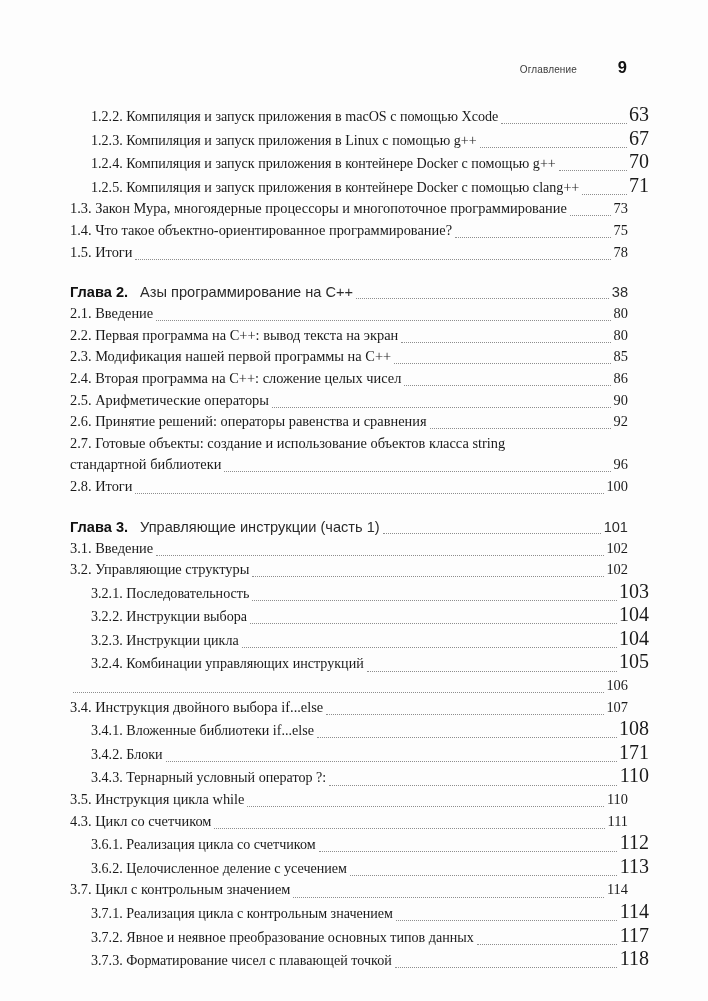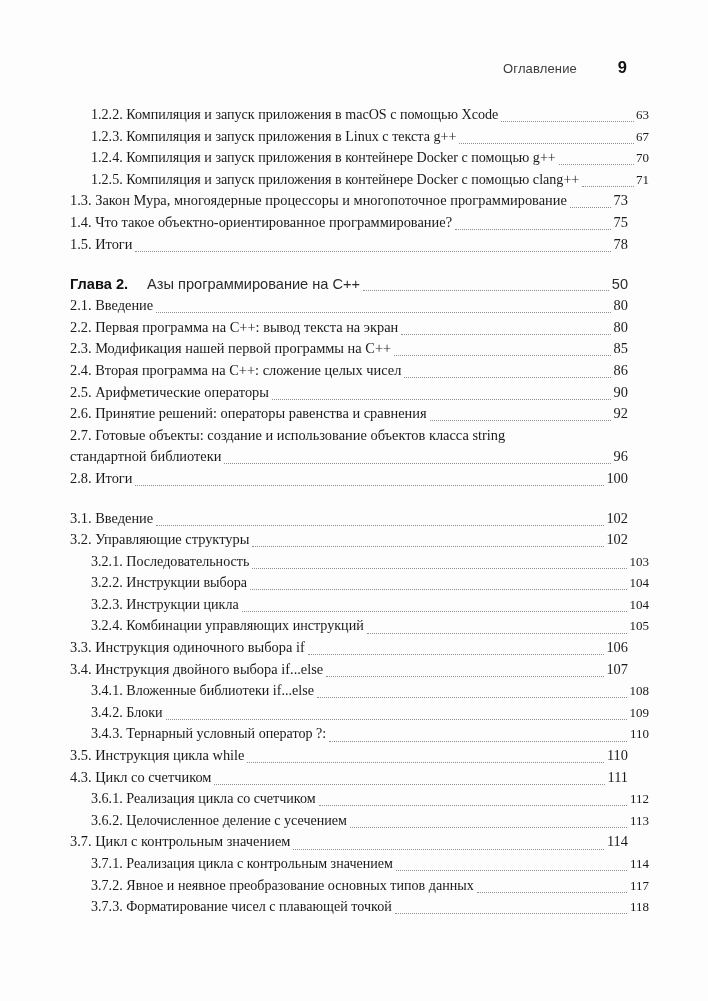--- a/index.html
+++ b/index.html
@@ -29,21 +29,21 @@
     top: 58px;
     left: 70px;
     right: 81px;
     height: 22px;
     display: flex;
     align-items: baseline;
     justify-content: flex-end;
     font-family: "Liberation Sans", "DejaVu Sans", sans-serif;
   }
   .running-head .rh-title {
-    font-size: 13px;
+    font-size: 10px;
     color: #3c3c3c;
     letter-spacing: 0.15px;
     margin-left: 18px;
   }
   .running-head .rh-folio {
     font-size: 16.5px;
     font-weight: bold;
     color: #111111;
     margin-left: 36px;
     min-width: 14px;
@@ -99,40 +99,40 @@
     font-size: 14.4px;
     padding-left: 0px;
   }
   .lvl1 .folio { font-size: 14.4px; }
 
   
   .lvl2 {
     font-size: 14.1px;
     padding-left: 21px;
   }
-  .lvl2 .folio { font-size: 13px; }
+  .lvl2 .folio { font-size: 20px; }
 
   
   .cont {
     padding-left: 0px;
   }
 
   
   .chapter {
     font-family: "Liberation Sans", "DejaVu Sans", sans-serif;
     font-size: 14.6px;
     color: #2b2b2b;
     line-height: 22px;
     min-height: 22px;
     padding-left: 0px;
   }
   .chapter .chap-label {
     font-weight: bold;
     color: #111111;
-    margin-right: 19px;
+    margin-right: 12px;
   }
   .chapter .folio {
     font-size: 14.6px;
     color: #2b2b2b;
   }
   .chapter .leader { margin-bottom: 4px; }
 
   
   .gap-chapter-before { height: 18px; }
 </style>
@@ -146,21 +146,21 @@
     <span class="rh-folio">9</span>
   </div>
 
   <div class="toc" id="toc-list">
       <div class="entry lvl2">
         <span class="etext">1.2.2. Компиляция и запуск приложения в macOS с помощью Xcode</span>
         <span class="leader"></span>
         <span class="folio">63</span>
       </div>
       <div class="entry lvl2">
-        <span class="etext">1.2.3. Компиляция и запуск приложения в Linux с текста g++</span>
+        <span class="etext">1.2.3. Компиляция и запуск приложения в Linux с помощью g++</span>
         <span class="leader"></span>
         <span class="folio">67</span>
       </div>
       <div class="entry lvl2">
         <span class="etext">1.2.4. Компиляция и запуск приложения в контейнере Docker с помощью g++</span>
         <span class="leader"></span>
         <span class="folio">70</span>
       </div>
       <div class="entry lvl2">
         <span class="etext">1.2.5. Компиляция и запуск приложения в контейнере Docker с помощью clang++</span>
@@ -180,21 +180,21 @@
       <div class="entry lvl1">
         <span class="etext">1.5. Итоги</span>
         <span class="leader"></span>
         <span class="folio">78</span>
       </div>
       <div class="gap-chapter-before"></div>
       <div class="entry chapter">
         <span class="chap-label">Глава 2.</span>
         <span class="etext">Азы программирование на C++</span>
         <span class="leader"></span>
-        <span class="folio">50</span>
+        <span class="folio">38</span>
       </div>
       <div class="entry lvl1">
         <span class="etext">2.1. Введение</span>
         <span class="leader"></span>
         <span class="folio">80</span>
       </div>
       <div class="entry lvl1">
         <span class="etext">2.2. Первая программа на C++: вывод текста на экран</span>
         <span class="leader"></span>
         <span class="folio">80</span>
@@ -226,20 +226,26 @@
         <span class="etext">стандартной библиотеки</span>
         <span class="leader"></span>
         <span class="folio">96</span>
       </div>
       <div class="entry lvl1">
         <span class="etext">2.8. Итоги</span>
         <span class="leader"></span>
         <span class="folio">100</span>
       </div>
       <div class="gap-chapter-before"></div>
+      <div class="entry chapter">
+        <span class="chap-label">Глава 3.</span>
+        <span class="etext">Управляющие инструкции (часть 1)</span>
+        <span class="leader"></span>
+        <span class="folio">101</span>
+      </div>
       <div class="entry lvl1">
         <span class="etext">3.1. Введение</span>
         <span class="leader"></span>
         <span class="folio">102</span>
       </div>
       <div class="entry lvl1">
         <span class="etext">3.2. Управляющие структуры</span>
         <span class="leader"></span>
         <span class="folio">102</span>
       </div>
@@ -257,38 +263,37 @@
         <span class="etext">3.2.3. Инструкции цикла</span>
         <span class="leader"></span>
         <span class="folio">104</span>
       </div>
       <div class="entry lvl2">
         <span class="etext">3.2.4. Комбинации управляющих инструкций</span>
         <span class="leader"></span>
         <span class="folio">105</span>
       </div>
       <div class="entry lvl1">
-        <span class="etext">3.3. Инструкция одиночного выбора if</span>
         <span class="leader"></span>
         <span class="folio">106</span>
       </div>
       <div class="entry lvl1">
         <span class="etext">3.4. Инструкция двойного выбора if...else</span>
         <span class="leader"></span>
         <span class="folio">107</span>
       </div>
       <div class="entry lvl2">
         <span class="etext">3.4.1. Вложенные библиотеки if...else</span>
         <span class="leader"></span>
         <span class="folio">108</span>
       </div>
       <div class="entry lvl2">
         <span class="etext">3.4.2. Блоки</span>
         <span class="leader"></span>
-        <span class="folio">109</span>
+        <span class="folio">171</span>
       </div>
       <div class="entry lvl2">
         <span class="etext">3.4.3. Тернарный условный оператор ?:</span>
         <span class="leader"></span>
         <span class="folio">110</span>
       </div>
       <div class="entry lvl1">
         <span class="etext">3.5. Инструкция цикла while</span>
         <span class="leader"></span>
         <span class="folio">110</span>

